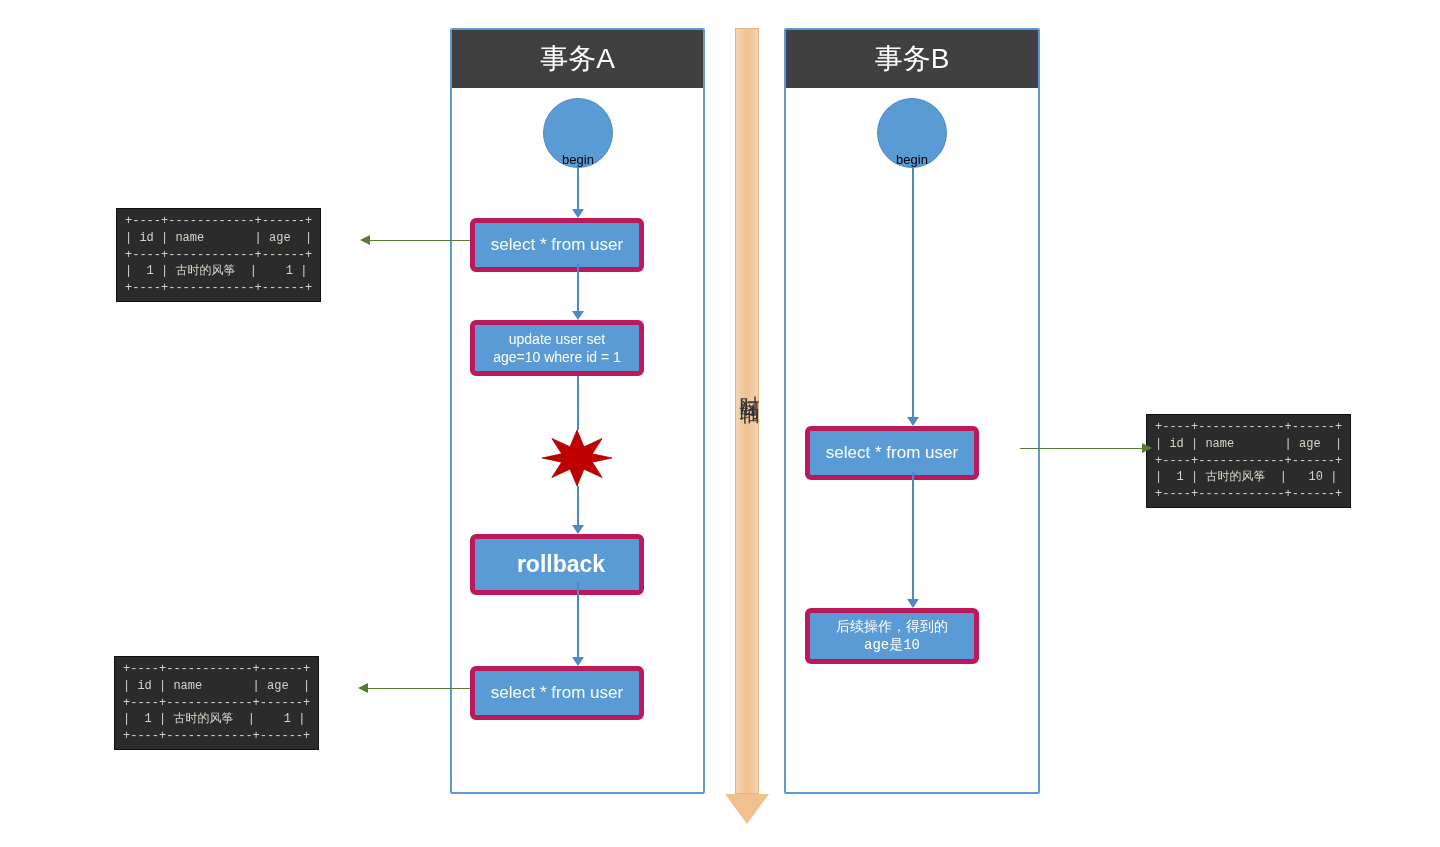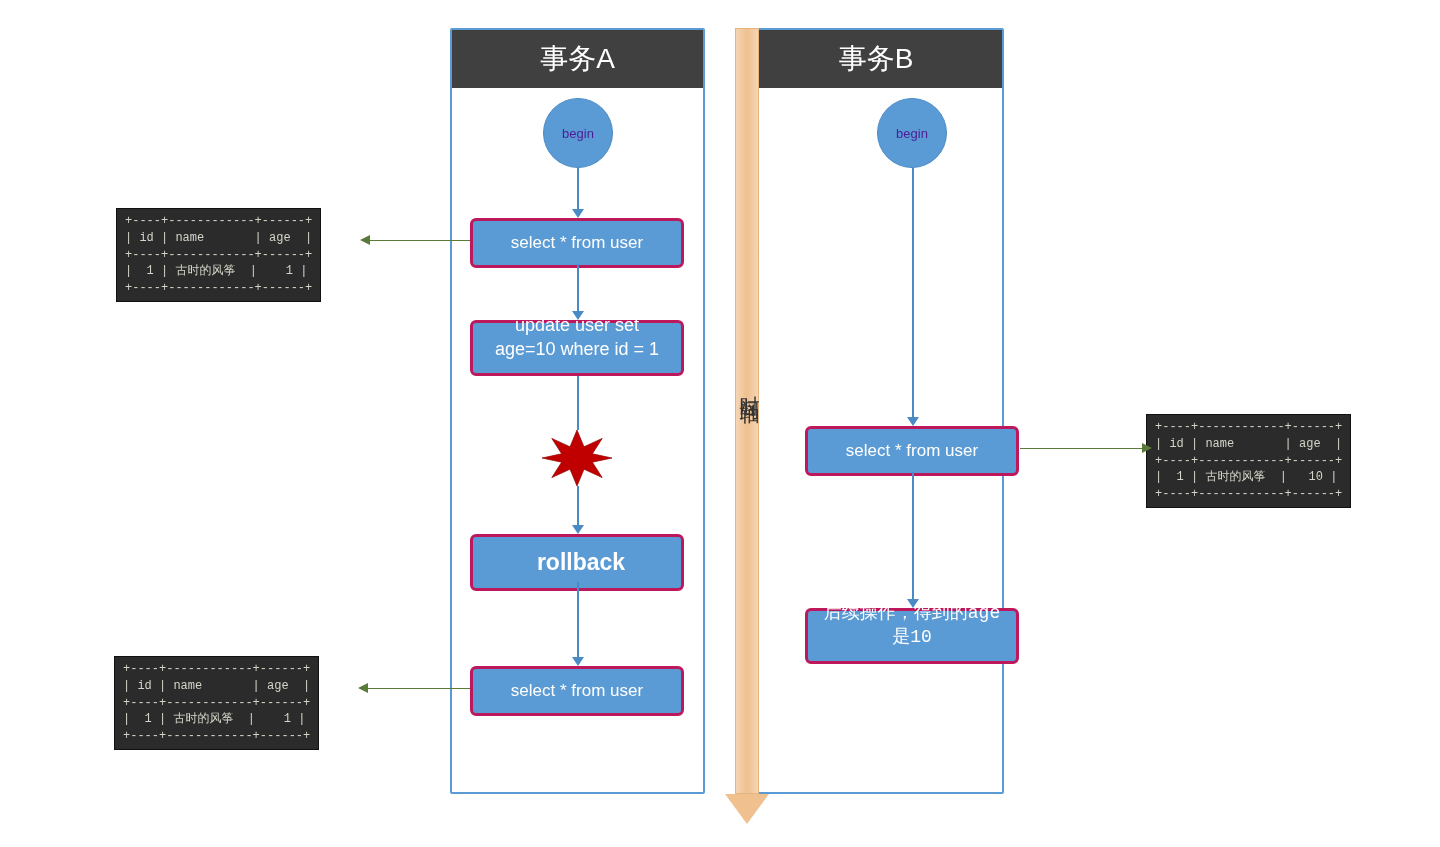--- a/index.html
+++ b/index.html
@@ -23,42 +23,42 @@
       padding: 10px 0;
       font-size: 28px;
       font-weight: normal;
     }
     .begin-circle {
       position: absolute;
       width: 70px;
       height: 70px;
       border-radius: 50%;
       background: #5b9bd5;
-      color: #4c1d95;
+      color: #000000;
       display: flex;
-      align-items: center;
+      align-items: flex-end;
       justify-content: center;
       font-size: 13px;
       border: 1px solid #4a8bc5;
     }
     .sql-box {
       position: absolute;
       background: #5b9bd5;
       color: white;
-      border: 3px solid #be185d;
+      border: 5px solid #be185d;
       border-radius: 6px;
       padding: 12px 14px;
       font-size: 17px;
       text-align: center;
       display: flex;
       align-items: center;
       justify-content: center;
-      width: 214px;
-    }
-    .sql-box.tall { font-size: 18px; line-height: 1.3; align-items: flex-end; }
+      width: 174px;
+    }
+    .sql-box.tall { font-size: 14px; line-height: 1.3; }
     .sql-box.big { font-size: 23px; font-weight: bold; padding-left: 22px; }
     .arrow-line {
       position: absolute;
       background: #4a8bc5;
     }
     .arrow-down::after {
       content: '';
       position: absolute;
       bottom: -8px;
       left: 50%;
@@ -162,21 +162,21 @@
 <div class="sql-box big" style="left:470px; top:534px;">
   <span>rollback</span>
 </div>
 
 <div class="arrow-line arrow-down" style="left:577px; top:582px; width:2px; height:76px;"></div>
 
 <div class="sql-box" style="left:470px; top:666px;">
   <span>select * from user</span>
 </div>
 
-<div class="transaction-panel" style="left:748px; top:28px; width:256px; height:766px;">
+<div class="transaction-panel" style="left:784px; top:28px; width:256px; height:766px;">
   <div class="panel-header">事务B</div>
 </div>
 
 <div class="begin-circle" style="left:877px; top:98px;">
   <span>begin</span>
 </div>
 
 <div class="arrow-line arrow-down" style="left:912px; top:168px; width:2px; height:250px;"></div>
 
 <div class="sql-box" style="left:805px; top:426px;">

